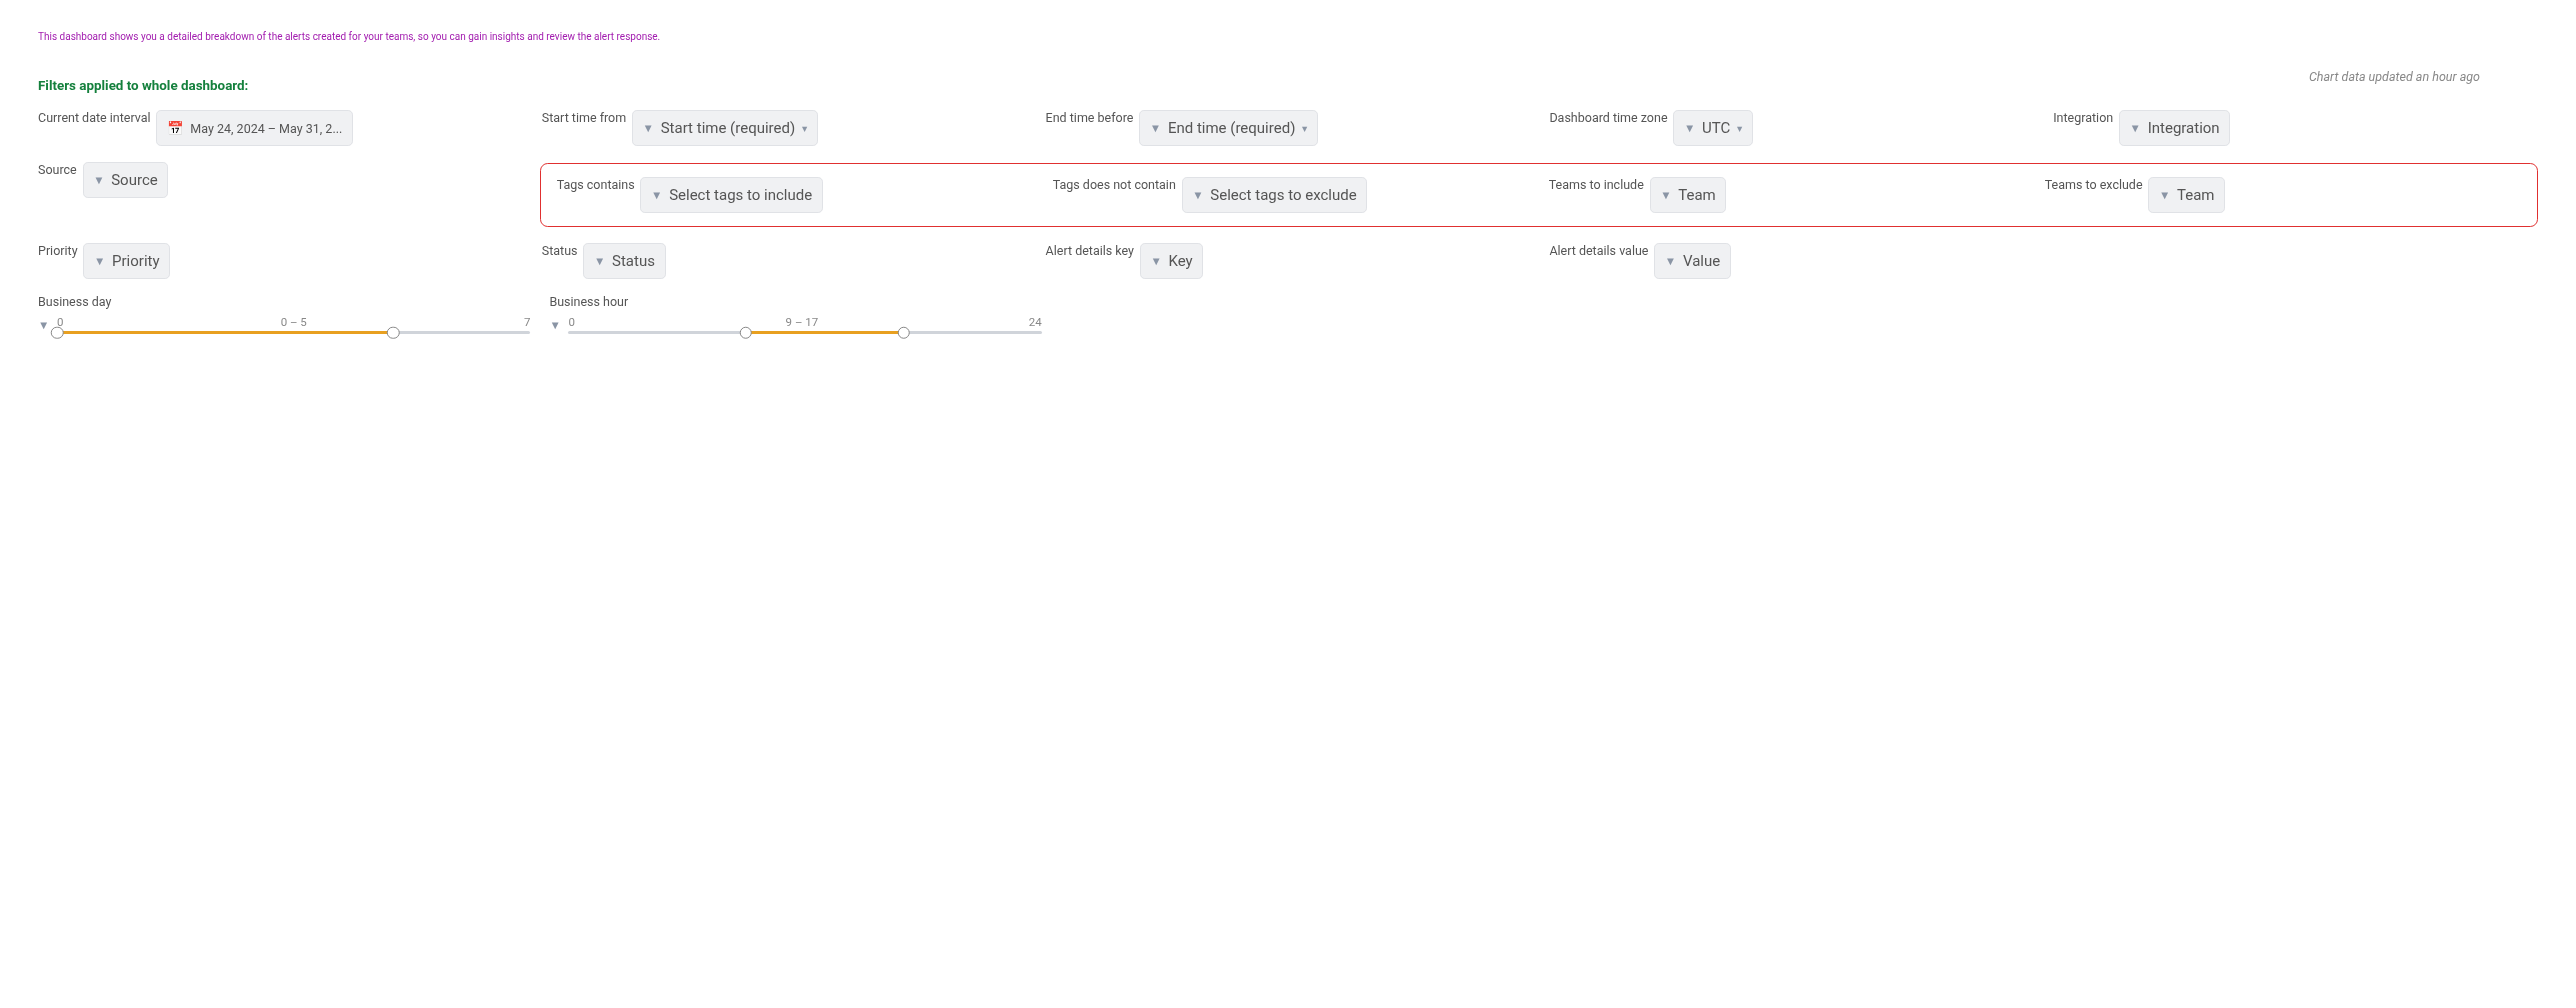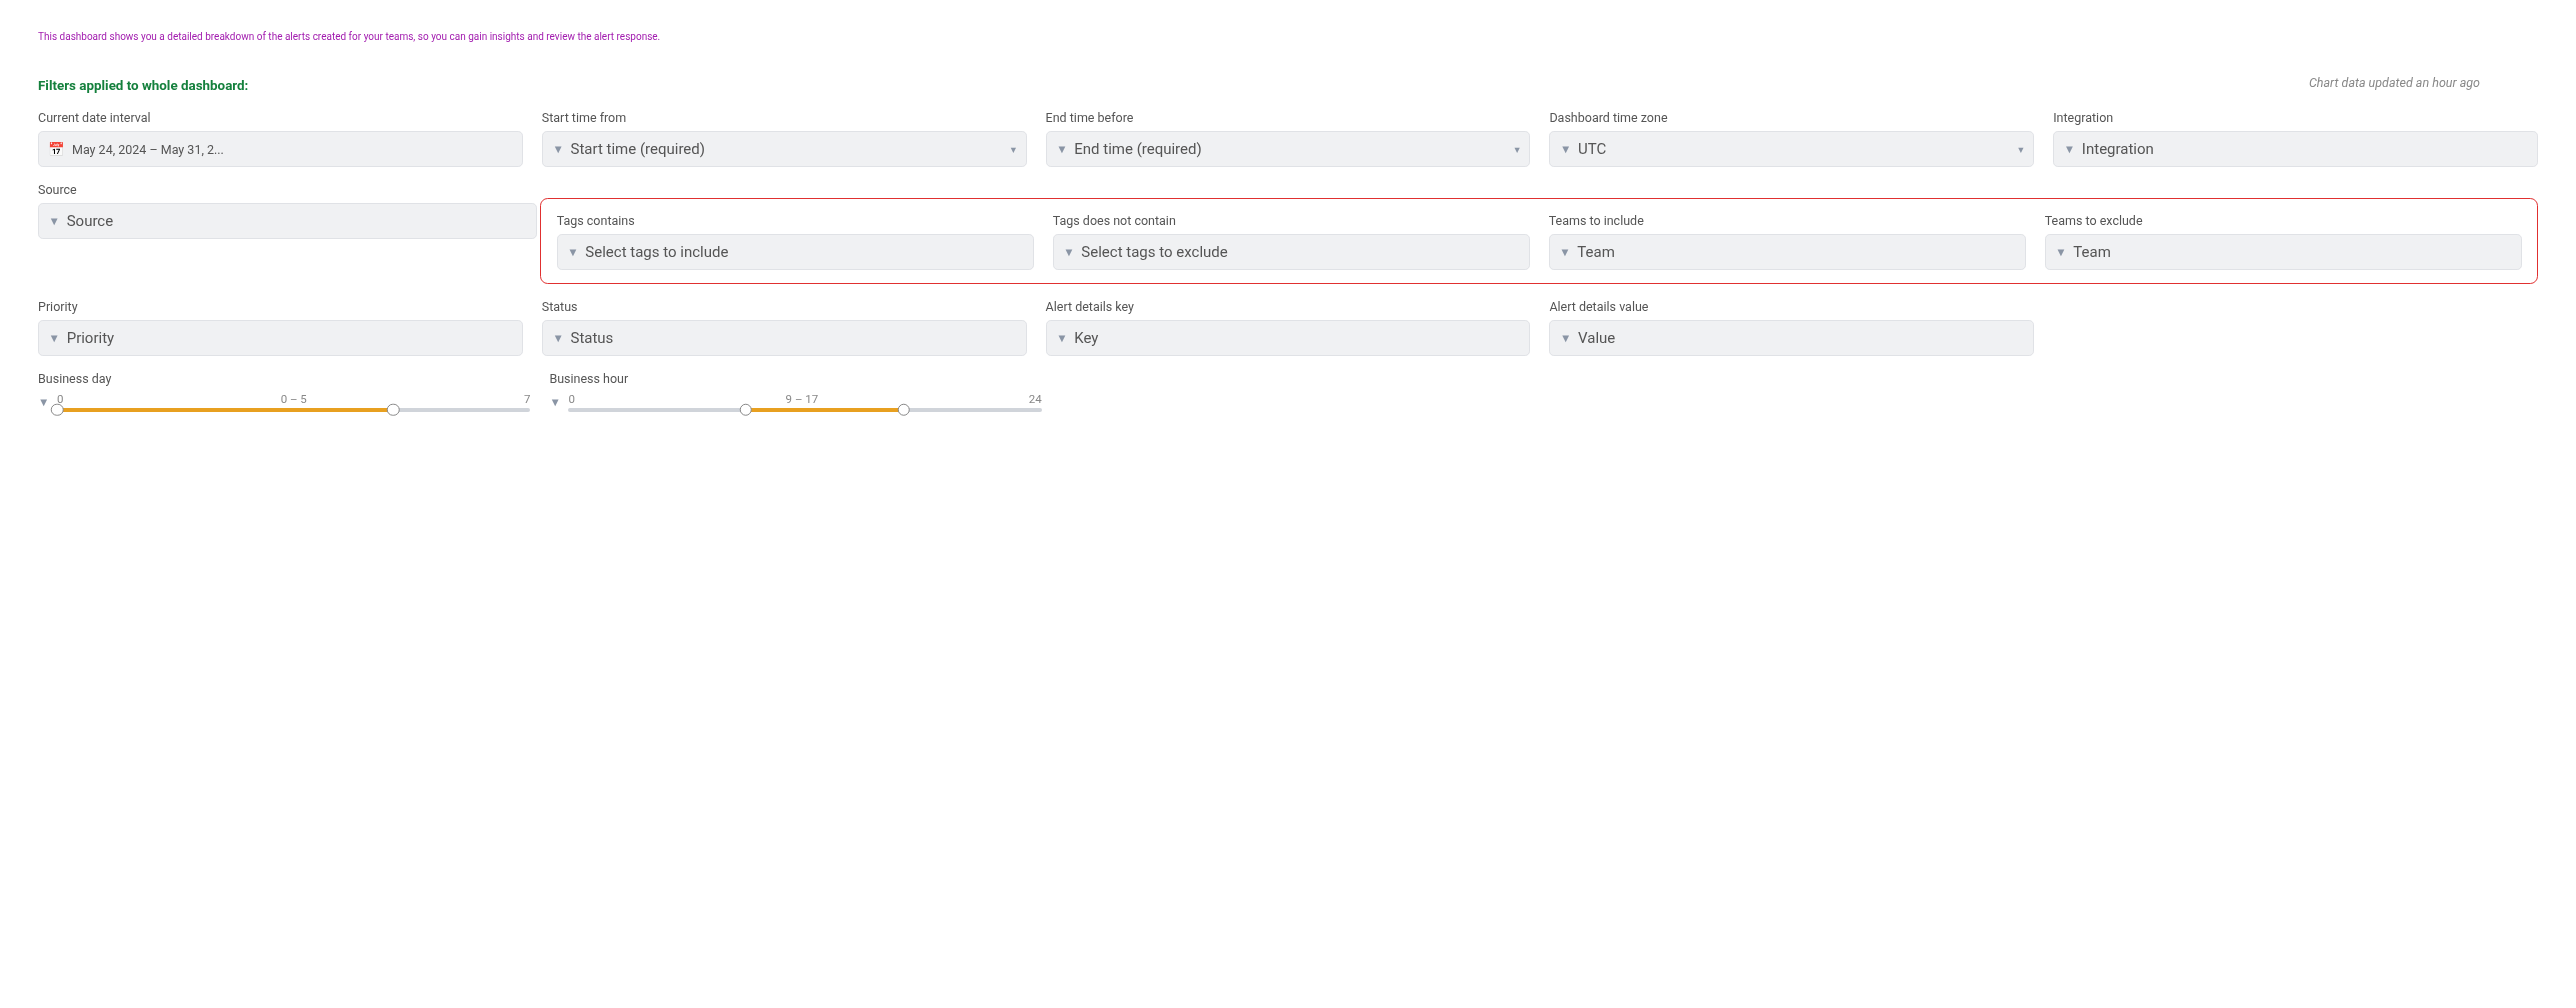--- a/index.html
+++ b/index.html
@@ -22,29 +22,29 @@
       margin-bottom: 36px;
     }
     .filters-label {
       font-weight: 700;
       font-size: 13.4px;
       color: #15803d;
       margin-bottom: 17.3px;
     }
     .chart-data-updated {
       position: absolute;
-      top: 44px;
+      top: 38px;
       right: 58px;
       font-size: 12.5px;
       color: #888;
       font-style: italic;
     }
     .filter-group {
       display: flex;
-      flex-direction: column;
+      flex-direction: row;
       gap: 5.8px;
     }
     .filter-label {
       font-size: 12.5px;
       color: #555;
       font-weight: 400;
     }
     .filter-control {
       display: flex;
       align-items: center;
@@ -92,21 +92,21 @@
       text-align: center;
     }
     
     .highlight-box {
       border: 1.9px solid #e03030;
       border-radius: 7.7px;
       padding: 13.4px 15.3px;
       display: grid;
       grid-template-columns: repeat(4, 1fr);
       gap: 15.3px 19px;
-      margin-top: 16px;
+      margin-top: 1px;
     }
     
     .row {
       display: grid;
       grid-template-columns: repeat(5, 1fr);
       gap: 15.3px 19px;
       margin-bottom: 15.3px;
     }
     
     .slider-container {

